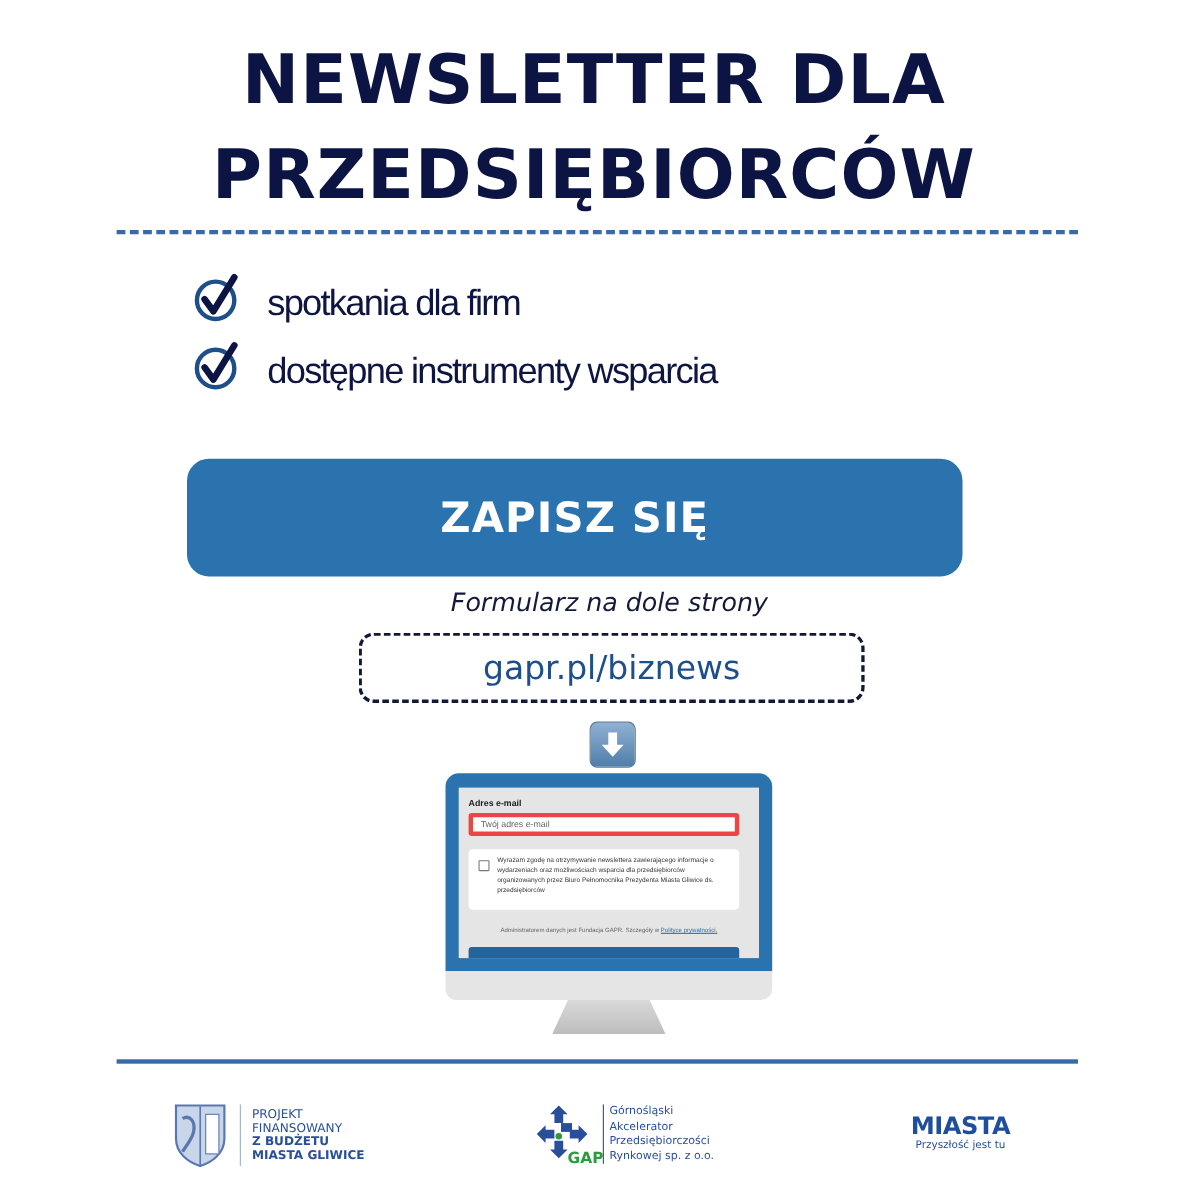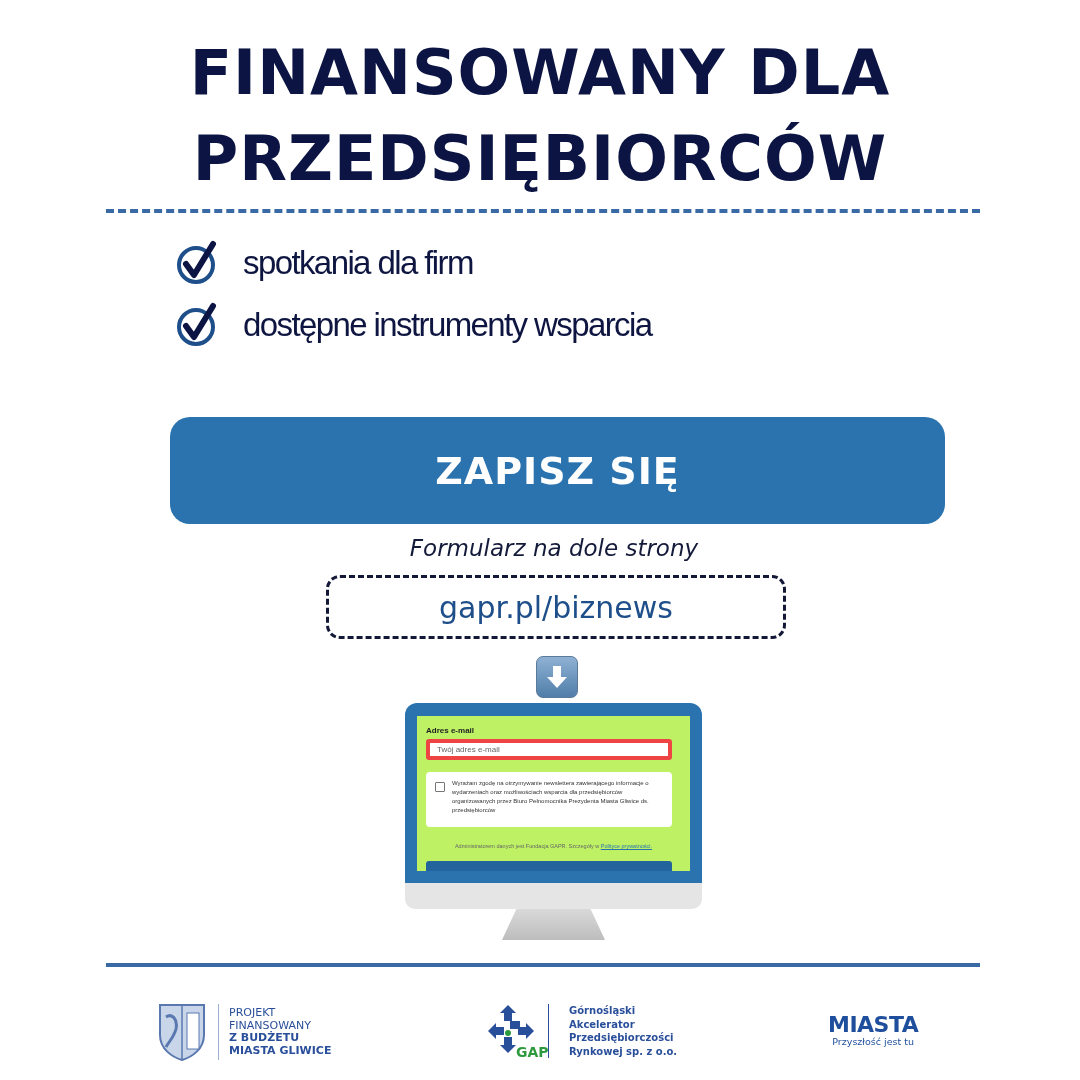--- a/index.html
+++ b/index.html
@@ -2,56 +2,56 @@
 <html><head>
 <meta charset="utf-8">
 <style>
   html, body { margin:0; padding:0; }
   body { width:1080px; height:1080px; background:#ffffff; position:relative; overflow:hidden; font-family:"Liberation Sans", sans-serif; color:#0d1540; }
   .title { position:absolute; left:0; width:1080px; text-align:center; font-family:"DejaVu Sans", sans-serif; font-weight:bold; color:#0b1442; font-size:62px; letter-spacing:1px; }
   .t1 { top:36px; }
   .t2 { top:122px; }
   .dash { position:absolute; left:106px; top:209px; width:874px; height:0; border-top:4px dashed #3a6aa6; }
   .features { position:absolute; left:175px; top:232px; }
-  .feat { display:flex; align-items:center; height:62px; }
+  .feat { display:flex; align-items:flex-end; height:62px; }
   .feat .ic { width:46px; height:46px; margin-right:22px; }
   .feat span { font-family:"Liberation Sans", sans-serif; font-size:33px; letter-spacing:-1.6px; color:#0d1540; }
-  .cta { position:absolute; left:170px; top:417px; width:775px; height:107px; background:#2a73ae; border-radius:20px; display:flex; align-items:center; justify-content:center; color:#fff; font-family:"DejaVu Sans", sans-serif; font-weight:bold; font-size:38px; letter-spacing:1px; }
+  .cta { position:absolute; left:170px; top:417px; width:705px; height:107px; background:#2a73ae; border-radius:20px; display:flex; align-items:center; justify-content:center; color:#fff; font-family:"DejaVu Sans", sans-serif; font-weight:bold; font-size:38px; letter-spacing:1px; }
   .hint { position:absolute; left:0; width:1108px; top:535px; text-align:center; font-family:"DejaVu Sans", sans-serif; font-style:italic; font-size:23px; color:#141a3a; }
   .urlbox { position:absolute; left:326px; top:575px; width:454px; height:58px; border:3px dashed #121836; border-radius:14px; display:flex; align-items:center; justify-content:center; font-family:"DejaVu Sans", sans-serif; font-size:30px; color:#1f4f8a; }
   .arrow { position:absolute; left:536px; top:656px; width:40px; height:40px; background:linear-gradient(#8fb1d3,#4f7ea9); border-radius:7px; border:1px solid #5a7a9a; display:flex; align-items:center; justify-content:center; }
   .monitor { position:absolute; left:405px; top:703px; width:297px; height:206px; }
   .screen-frame { position:absolute; left:0; top:0; width:297px; height:180px; background:#2a73ae; border-radius:12px 12px 0 0; }
-  .screen { position:absolute; left:12px; top:13px; width:273px; height:155px; background:#bef264; overflow:hidden; }
+  .screen { position:absolute; left:12px; top:13px; width:273px; height:155px; background:#e5e5e5; overflow:hidden; }
   .bezel { position:absolute; left:0; top:180px; width:297px; height:26px; background:#e5e5e5; border-radius:0 0 10px 10px; }
   .stand { position:absolute; left:502px; top:909px; width:103px; height:31px; background:linear-gradient(#d9d9d9,#bdbdbd); clip-path:polygon(14% 0,86% 0,100% 100%,0 100%); }
   .f-label { position:absolute; left:9px; top:10px; font-size:8px; font-weight:bold; color:#222; }
   .f-input { position:absolute; left:9px; top:23px; width:246px; height:21px; background:#fff; border:4px solid #ef4444; border-radius:3px; font-size:8px; color:#666; display:flex; align-items:center; padding-left:7px; box-sizing:border-box; }
   .f-card { position:absolute; left:9px; top:56px; width:246px; height:55px; background:#fff; border-radius:4px; }
   .f-check { position:absolute; left:9px; top:10px; width:8px; height:8px; border:1px solid #777; border-radius:1px; }
   .f-consent { position:absolute; left:26px; top:7px; width:210px; font-size:6px; line-height:9px; color:#333; }
   .f-admin { position:absolute; left:0; width:273px; top:127px; text-align:center; font-size:5.5px; color:#666; }
   .f-admin a { color:#2a73ae; text-decoration:underline; }
   .f-btn { position:absolute; left:9px; top:145px; width:246px; height:14px; background:#23649c; border-radius:3px 3px 0 0; }
   .rule { position:absolute; left:106px; top:963px; width:874px; height:4px; background:#3a6aa6; }
   .logo1 { position:absolute; left:158px; top:1003px; display:flex; align-items:center; }
   .crest { width:48px; height:58px; }
   .vline { width:1px; height:56px; background:#9bb0cf; margin:0 10px 0 12px; }
   .logo1 .txt { font-family:"DejaVu Sans", sans-serif; font-size:11px; line-height:12.5px; color:#2a4f9a; }
   .logo1 .txt b { font-weight:bold; }
   .logo2 { position:absolute; left:486px; top:1003px; display:flex; align-items:center; }
-  .logo2 .txt { font-family:"DejaVu Sans", sans-serif; font-size:10px; line-height:13.5px; color:#2a4f9a; font-weight:bold; border-left:1px solid #2a4f9a; padding-left:20px; }
+  .logo2 .txt { font-family:"DejaVu Sans", sans-serif; font-size:10px; line-height:13.5px; color:#2a4f9a; font-weight:normal; border-left:1px solid #2a4f9a; padding-left:5px; }
   .logo3 { position:absolute; left:828px; top:1012px; text-align:center; }
   .logo3 .big { font-family:"DejaVu Sans", sans-serif; font-weight:bold; font-size:22px; color:#1f4f9c; letter-spacing:-0.5px; }
   .logo3 .small { font-family:"DejaVu Sans", sans-serif; font-weight:normal; font-size:9.5px; color:#1f4f9c; margin-top:-1px; }
 </style>
 </head>
 <body>
 
-<div class="title t1">FINANSOWANY DLA</div>
+<div class="title t1">NEWSLETTER DLA</div>
 <div class="title t2">PRZEDSIĘBIORCÓW</div>
 <div class="dash"></div>
 
 <div class="features">
   <div class="feat">
     <svg class="ic" viewBox="0 0 46 46">
         <circle cx="21" cy="25" r="17" fill="none" stroke="#1f4f8a" stroke-width="4"></circle>
         <path d="M11 24 L19 35 L38 4" fill="none" stroke="#0b1442" stroke-width="6" stroke-linecap="round" stroke-linejoin="round"></path>
       </svg>
     <span>spotkania dla firm</span>

